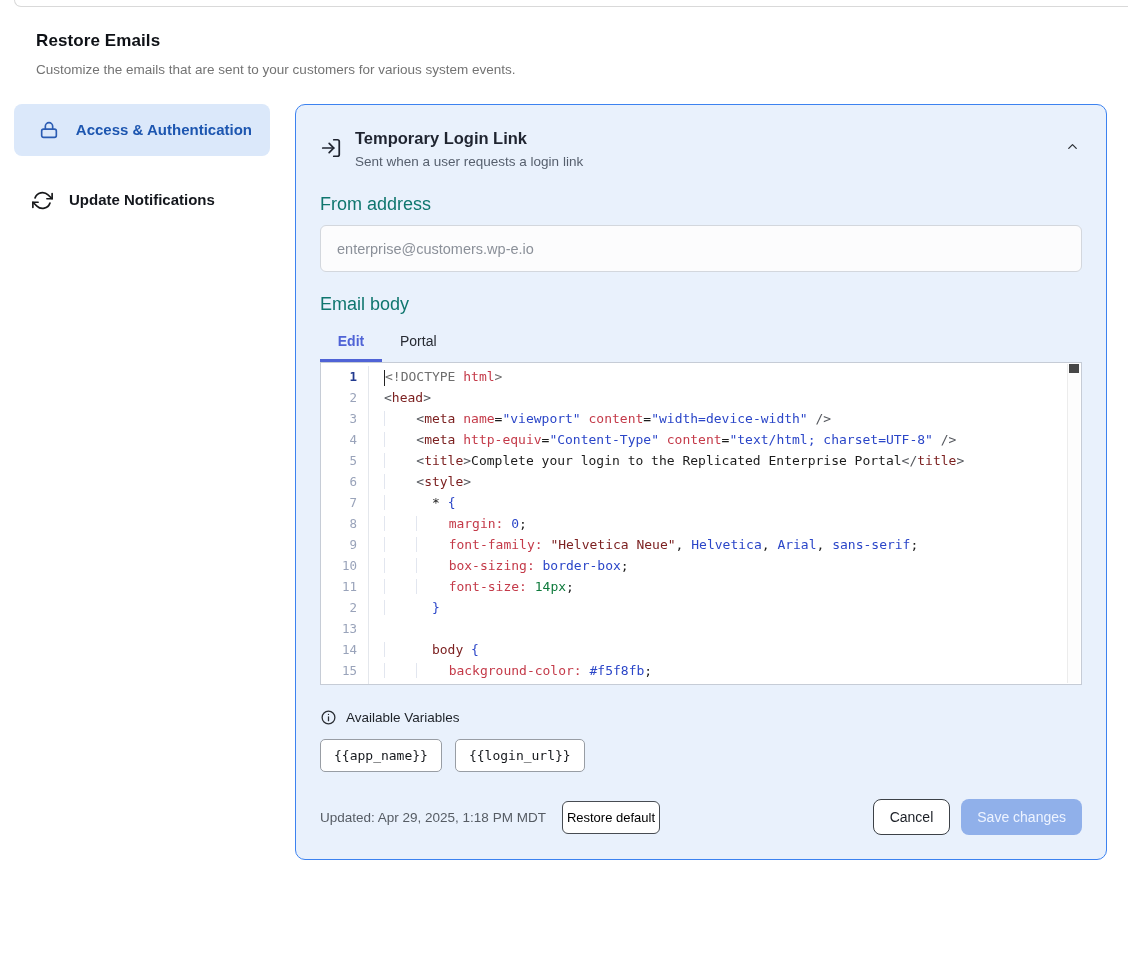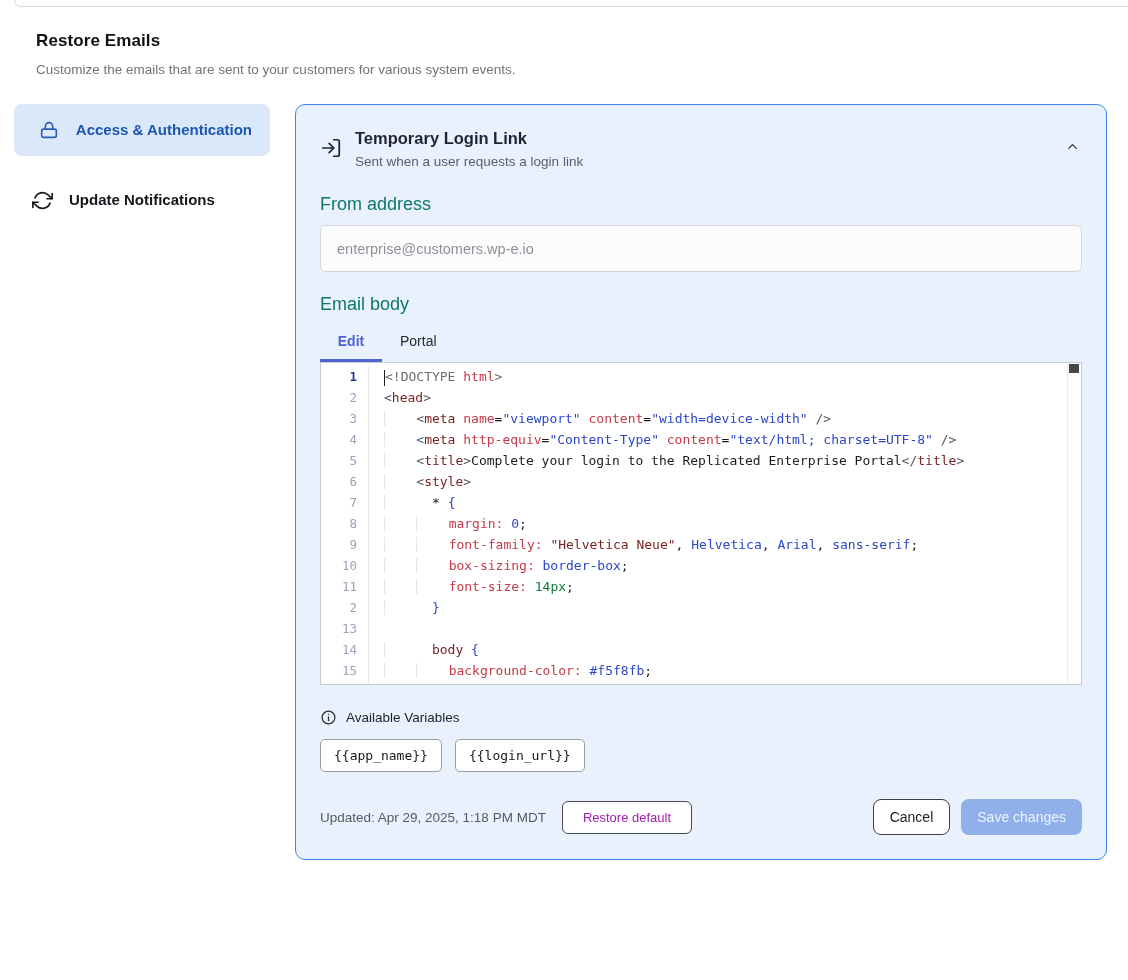--- a/index.html
+++ b/index.html
@@ -64,21 +64,21 @@
   
   .vars-row { display:flex; align-items:center; gap:9px; margin-top:24px; }
   .vars-label { font-size:13.5px; color:#1d2127; }
   .chips { display:flex; gap:13px; margin-top:13px; }
   .chip { background:#fff; border:1px solid #989da4; border-radius:5px; padding:8px 13px; font-family:"DejaVu Sans Mono", monospace; font-size:13px; color:#15181c; cursor:pointer; }
 
   
   .panel-footer { display:flex; align-items:center; margin-top:27px; }
   .updated { font-size:13.5px; color:#565c64; }
   .btn { font-family:"Liberation Sans", sans-serif; cursor:pointer; border-radius:6px; background:#fff; }
-  .btn-restore { margin-left:16px; font-size:13px; color:#a21caf; border:1px solid #474c52; padding:8px 20px; }
+  .btn-restore { margin-left:16px; font-size:13px; color:#000000; border:1px solid #474c52; padding:8px 4px; }
   .footer-right { margin-left:auto; display:flex; gap:11px; align-items:center; }
   .btn-cancel { font-size:14px; color:#1b1f26; border:1.5px solid #3c4147; border-radius:8px; padding:9px 16px; }
   .btn-save { font-size:14px; color:#edf3ff; background:#90b0ea; border:none; border-radius:8px; padding:10px 16px; cursor:default; }
 </style>
 </head>
 <body>
 
 <div class="top-hairline"></div>
 
 <div class="page-header">

